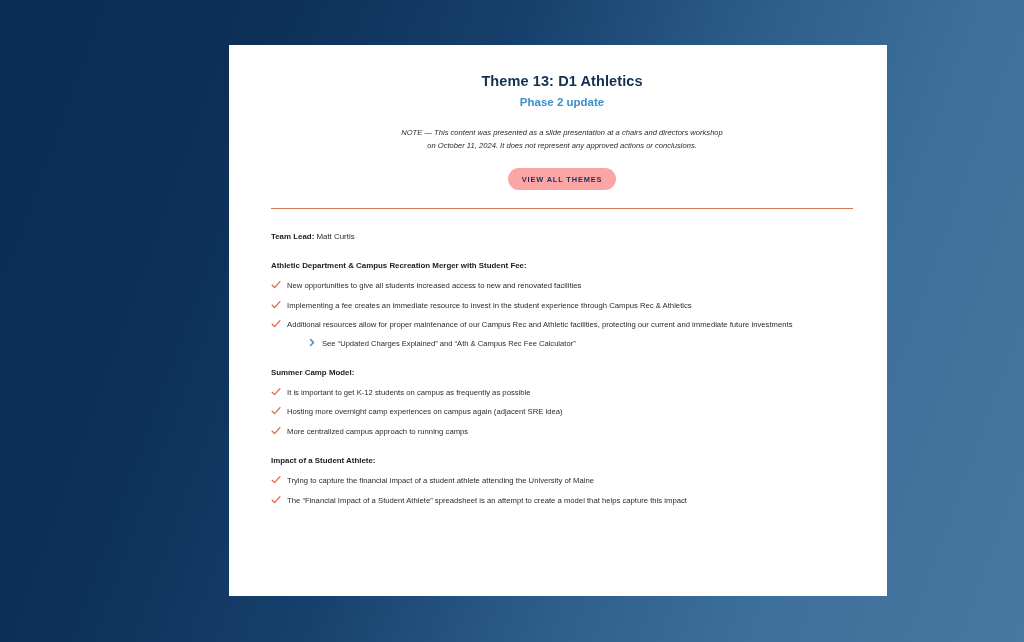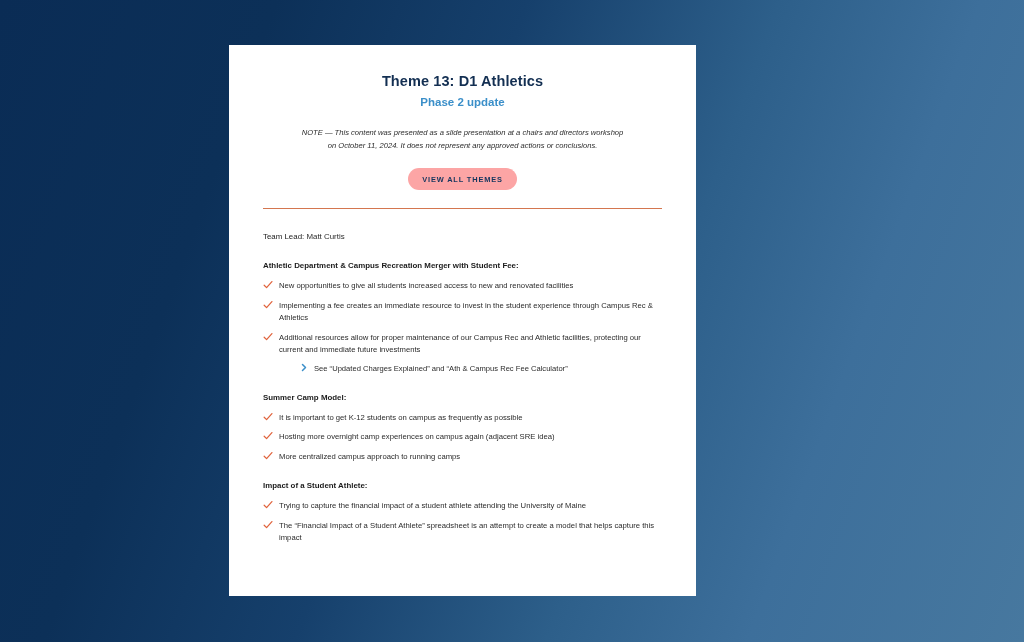--- a/index.html
+++ b/index.html
@@ -24,25 +24,26 @@
   .page-wrap {
     width: 1024px;
     height: 642px;
     position: relative;
   }
 
   .card {
     position: absolute;
     left: 229px;
     top: 45px;
-    width: 467px;
+    width: 658px;
     height: 551px;
     background: #ffffff;
     box-sizing: border-box;
     overflow: hidden;
+    padding-left: 8px;
   }
 
   .card-inner {
     padding: 28px 34px 10px 34px;
   }
 
   
   .hero {
     text-align: center;
   }
@@ -100,21 +101,21 @@
     padding-top: 22px;
     color: #2b2b2b;
   }
 
   .team-lead {
     font-size: 7.9px;
     line-height: 1.5;
     margin: 0 0 17px 0;
   }
   .team-lead .lbl {
-    font-weight: normal;
+    font-weight: bold;
     color: #1c1c1c;
   }
 
   .section + .section {
     margin-top: 17px;
   }
 
   .section-heading {
     font-size: 7.9px;
     font-weight: bold;

